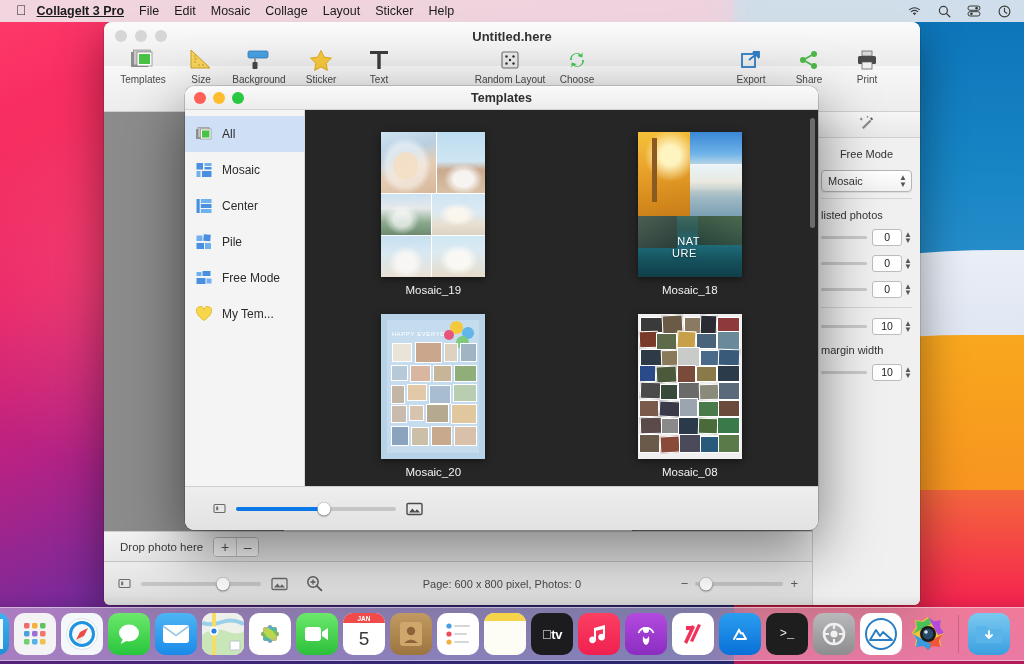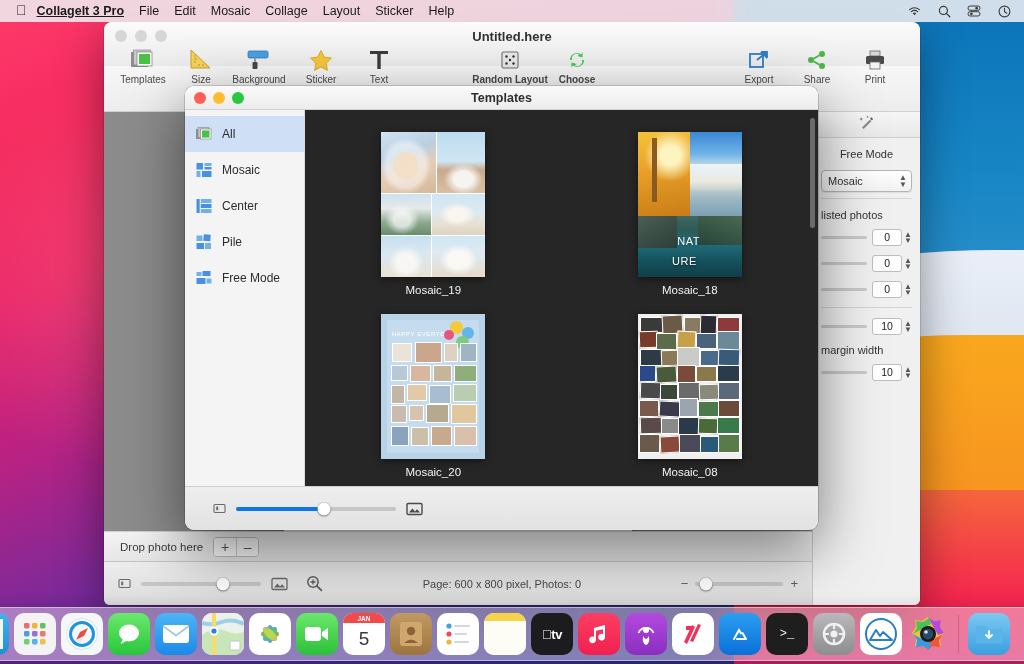--- a/index.html
+++ b/index.html
@@ -360,21 +360,21 @@
         <div class="tb-ico">
           <svg width="26" height="24" viewBox="0 0 26 24">
             <rect x="4" y="3" width="18" height="3" fill="#3b3b3b"></rect>
             <rect x="11.3" y="3" width="3.4" height="18" fill="#3b3b3b"></rect>
           </svg>
         </div>
         <div class="tb-label">Text</div>
       </div>
     </div>
 
-    <div class="tb-group" style="left:368px;font-weight:bold;">
+    <div class="tb-group" style="left:368px;">
       <div class="tb-item" style="width:76px;">
         <div class="tb-ico">
           <svg width="24" height="24" viewBox="0 0 24 24">
             <rect x="4" y="4" width="16" height="16" rx="1.4" fill="#e8e8e8" stroke="#6f6f6f" stroke-width="1.1"></rect>
             <circle cx="8.5" cy="8.5" r="1.2" fill="#2f2f2f"></circle>
               <circle cx="15.5" cy="8.5" r="1.2" fill="#2f2f2f"></circle>
             <circle cx="12" cy="12" r="1.2" fill="#2f2f2f"></circle>
             <circle cx="8.5" cy="15.5" r="1.2" fill="#2f2f2f"></circle>
               <circle cx="15.5" cy="15.5" r="1.2" fill="#2f2f2f"></circle>
           </svg>
@@ -386,21 +386,21 @@
           <svg width="24" height="24" viewBox="0 0 24 24">
             <path d="M12 4a8 8 0 018 8h-3l4 5 4-5h-3" fill="none"></path>
             <path d="M5 12a7 7 0 0111.2-5.6l1.6-2.2-.4 5.3-5-1.6 2-1.4A5 5 0 007 12z" fill="#45c655"></path>
             <path d="M19 12a7 7 0 01-11.2 5.6l-1.6 2.2.4-5.3 5 1.6-2 1.4A5 5 0 0017 12z" fill="#45c655"></path>
           </svg>
         </div>
         <div class="tb-label">Choose</div>
       </div>
     </div>
 
-    <div class="tb-group" style="right:16px;">
+    <div class="tb-group" style="right:24px;">
       <div class="tb-item">
         <div class="tb-ico">
           <svg width="24" height="24" viewBox="0 0 24 24">
             <rect x="3" y="6" width="13" height="13" fill="none" stroke="#2f7dc4" stroke-width="1.8"></rect>
             <path d="M10 12 L20 4 M14 4h6v6" stroke="#2f7dc4" stroke-width="1.8" fill="none"></path>
             <path d="M13 4h7v7z" fill="#2f7dc4"></path>
           </svg>
         </div>
         <div class="tb-label">Export</div>
       </div>
@@ -612,20 +612,28 @@
           <svg width="18" height="18" viewBox="0 0 18 18">
             <rect x="1.5" y="3" width="5" height="4" fill="#6fb0ef"></rect>
             <rect x="7.5" y="2" width="8" height="5" fill="#4a90e2"></rect>
             <rect x="1.5" y="9" width="9" height="6" fill="#4a90e2"></rect>
             <rect x="11.5" y="9.5" width="5" height="5" fill="#6fb0ef"></rect>
           </svg>
         </span>
         <span>Free Mode</span>
       </div>
 
+      <div class="side-item">
+        <span class="side-ico">
+          <svg width="18" height="18" viewBox="0 0 18 18">
+            <path d="M9 15.5S1.6 10.8 1.6 6.4A3.7 3.7 0 019 4.3a3.7 3.7 0 017.4 2.1c0 4.4-7.4 9.1-7.4 9.1z" fill="#f7d64c" stroke="#d8b429" stroke-width=".8"></path>
+          </svg>
+        </span>
+        <span>My Tem...</span>
+      </div>
     </div>
 
     <div class="grid-pane">
       <div class="pane-scroll"></div>
       <div class="tpl-grid">
 
         <div class="tpl-cell">
           <div class="tpl-thumb">
             <div class="ph" style="left:0;top:0;width:53%;height:42%;background:linear-gradient(160deg,#cfe3f2 0%,#b9cfe0 35%,#e4cdb5 60%,#d6b79a 100%);"></div>
             <div class="ph" style="left:0;top:0;width:53%;height:42%;background:radial-gradient(ellipse at 45% 55%, rgba(245,224,200,.95) 0 28%, rgba(255,255,255,.5) 30% 45%, rgba(0,0,0,0) 60%);"></div>
@@ -647,21 +655,21 @@
           <div class="tpl-thumb">
             <div class="ph" style="left:0;top:0;width:50%;height:58%;background:linear-gradient(170deg,#f5c23a 0%,#eaa32b 40%,#d98f1f 70%,#c97c18 100%);"></div>
             <div class="ph" style="left:0;top:0;width:50%;height:58%;background:radial-gradient(circle at 62% 28%, rgba(255,248,200,.95) 0 14%, rgba(255,255,255,0) 38%);"></div>
             <div class="ph" style="left:14%;top:4%;width:5%;height:44%;background:#8a5a22;"></div>
             <div class="ph" style="left:50%;top:0;width:50%;height:58%;background:linear-gradient(180deg,#3a87d6 0%,#6fb3e8 26%,#bfd8e6 40%,#e3e0d2 58%,#9fb9c4 78%,#7ba0b4 100%);"></div>
             <div class="ph" style="left:50%;top:22%;width:50%;height:18%;background:linear-gradient(180deg,rgba(255,255,255,.75),rgba(255,255,255,.1));"></div>
             <div class="ph" style="left:0;top:58%;width:100%;height:42%;background:linear-gradient(180deg,#3f6a5f 0%,#2e5a58 22%,#1f6b78 48%,#15525e 72%,#103f48 100%);"></div>
             <div class="ph" style="left:0;top:58%;width:38%;height:22%;background:linear-gradient(150deg,#4b5f52,#2b3e3a);"></div>
             <div class="ph" style="left:58%;top:58%;width:42%;height:20%;background:linear-gradient(200deg,#4a6a4e,#27433c);"></div>
             <div class="cap" style="left:38%;top:71%;font-size:11px;color:#fff;text-shadow:0 1px 2px rgba(0,0,0,.5);">NAT</div>
-            <div class="cap" style="left:33%;top:79%;font-size:11px;color:#fff;text-shadow:0 1px 2px rgba(0,0,0,.5);margin-top:8px;">URE</div>
+            <div class="cap" style="left:33%;top:79%;font-size:11px;color:#fff;text-shadow:0 1px 2px rgba(0,0,0,.5);">URE</div>
           </div>
           <div class="tpl-name">Mosaic_18</div>
         </div>
 
         <div class="tpl-cell">
           <div class="tpl-thumb" style="background:#b8d2e8;">
             <div class="ph" style="left:6%;top:4%;width:88%;height:92%;background:#c5dcee;"></div>
             <div class="cap" style="left:10%;top:12%;font-size:6px;color:#fff;letter-spacing:.6px;">HAPPY EVERYDAY</div>
             <div class="ph" style="left:66%;top:5%;width:13%;height:9%;border-radius:50%;background:#f5c93c;"></div>
             <div class="ph" style="left:78%;top:9%;width:11%;height:8%;border-radius:50%;background:#62b7e8;"></div>

